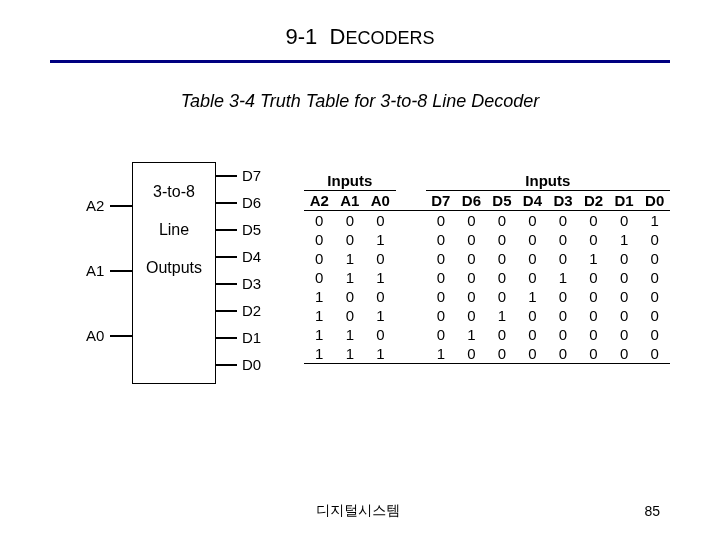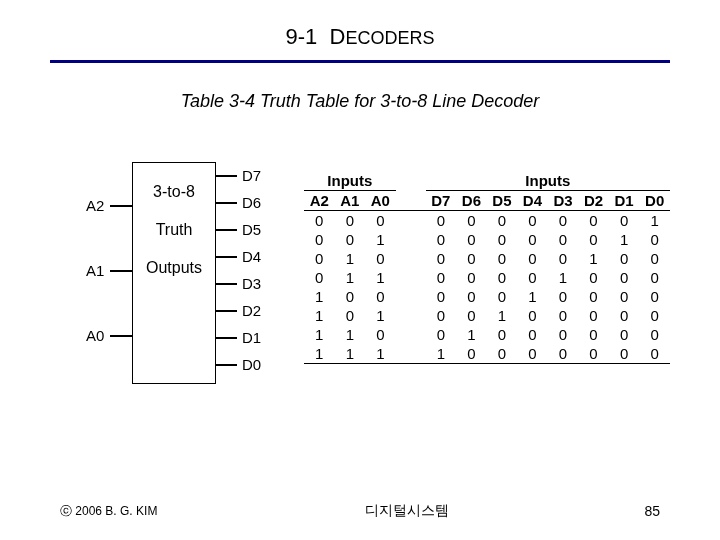--- a/index.html
+++ b/index.html
@@ -124,21 +124,21 @@
 <div class="title">
   <span>9-1</span>&nbsp;&nbsp;<span>D</span><span class="title-small">ECODERS</span>
 </div>
 <div class="rule"></div>
 <div class="caption">Table 3-4  Truth Table for 3-to-8 Line Decoder</div>
 
 <div class="content">
   <div class="diagram">
     <div class="dbox">
       <div>3-to-8</div>
-      <div>Truth</div>
+      <div>Line</div>
       <div>Outputs</div>
     </div>
     <div class="inlabel" style="top:55px">A2</div>
     <div class="inline-wire" style="top:63px"></div>
     <div class="inlabel" style="top:120px">A1</div>
     <div class="inline-wire" style="top:128px"></div>
     <div class="inlabel" style="top:185px">A0</div>
     <div class="inline-wire" style="top:193px"></div>
 
     <div class="outlabel" style="top:25px">D7</div>
@@ -292,16 +292,15 @@
             <td>0</td>
             <td>0</td>
             <td>0</td>
           </tr>
         </tbody>
       </table>
   </div>
 </div>
 
 <div class="footer">
-  <span class="footer-left">ⓒ 2006  B. G. KIM</span>
   <span class="footer-center">디지털시스템</span>
   <span class="footer-right">85</span>
 </div>
 
 </body></html>

